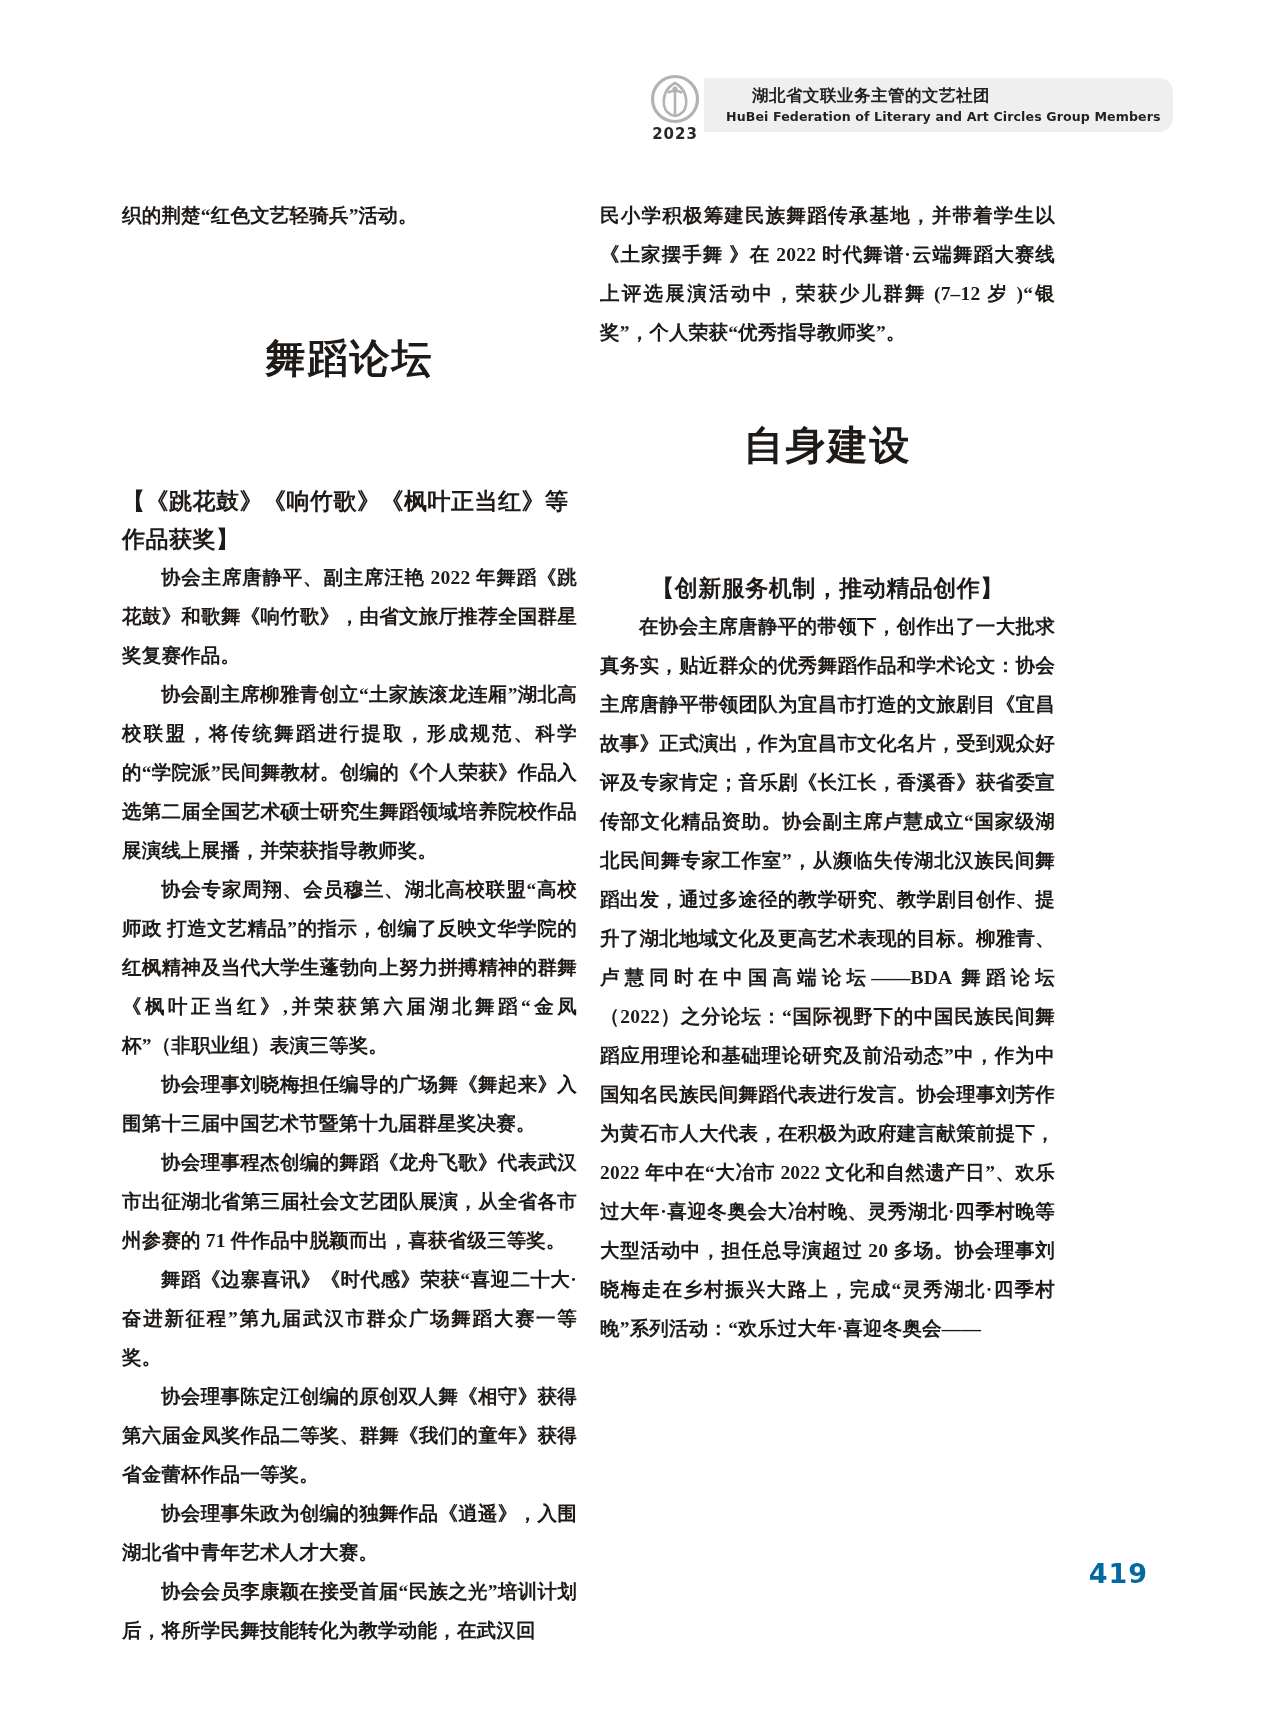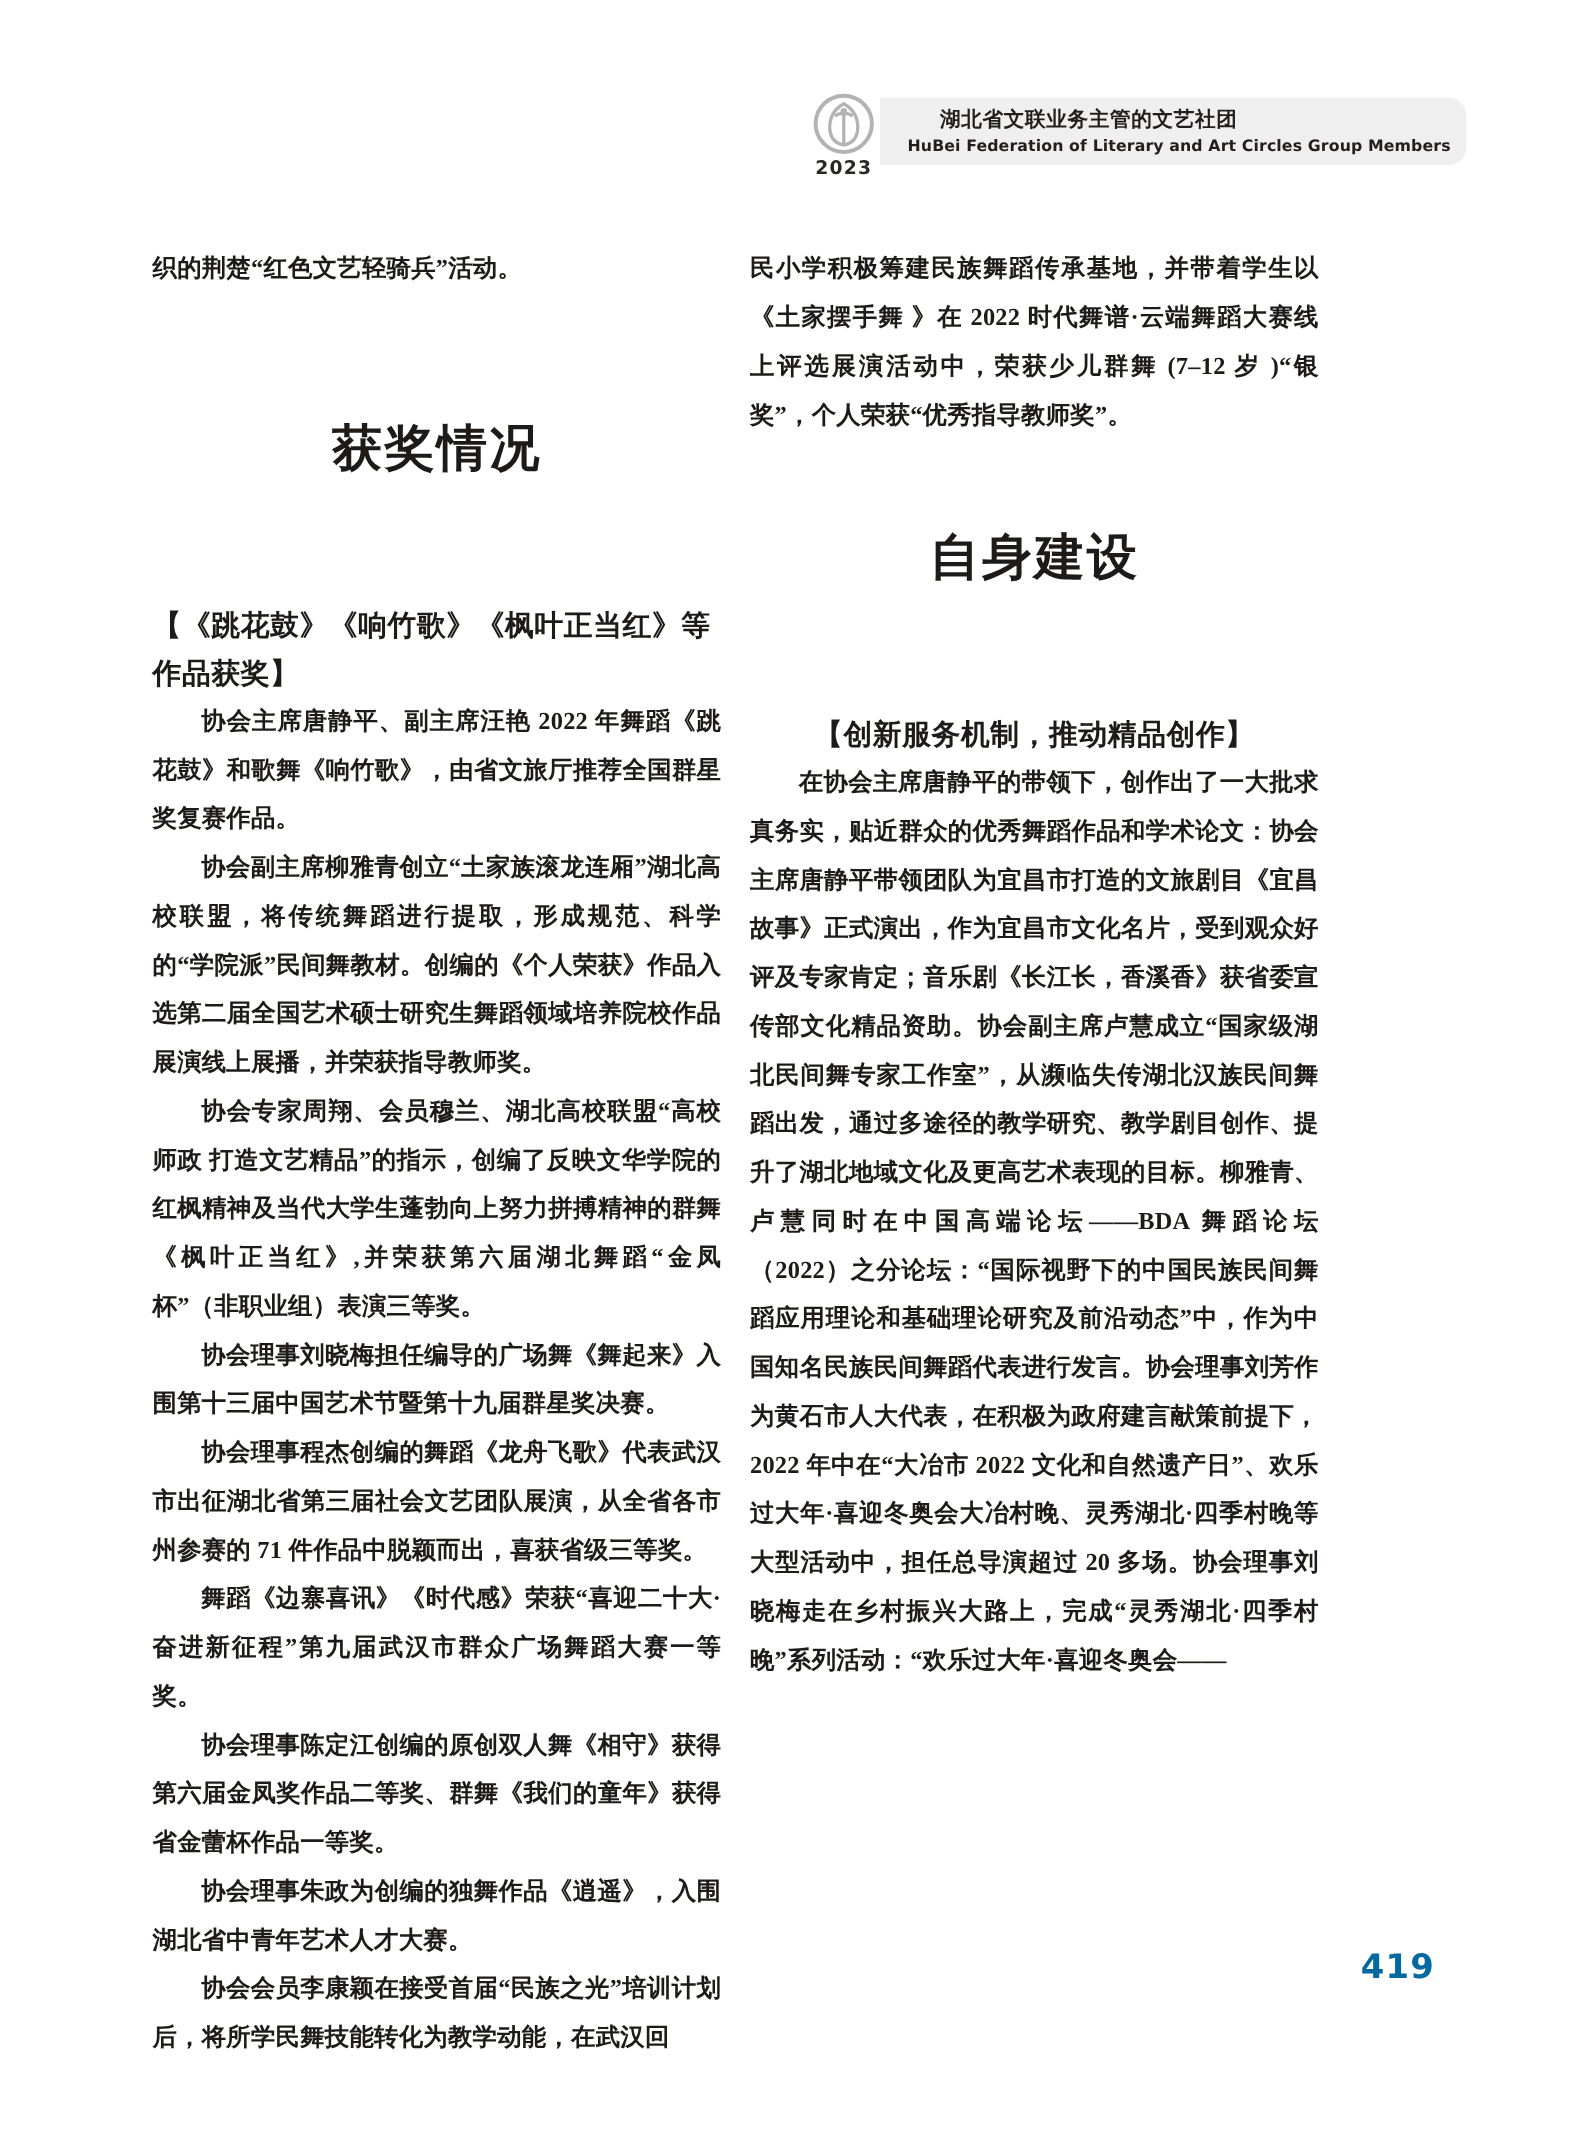--- a/index.html
+++ b/index.html
@@ -166,21 +166,21 @@
     <div class="rh-en">HuBei Federation of Literary and Art Circles Group Members</div>
   </div>
 </div>
 
 <div class="page-body">
 
   <div class="col col-left">
     <p class="body-text">织的荆楚“红色文艺轻骑兵”活动。</p>
 
     <div class="sp-xl"></div>
-    <h2 class="section-title">获奖情况</h2>
+    <h2 class="section-title">舞蹈论坛</h2>
     <div class="sp-xl"></div>
 
     <h3 class="sub-title">【《跳花鼓》《响竹歌》《枫叶正当红》等作品获奖】</h3>
 
     <p class="body-text indent">协会主席唐静平、副主席汪艳 2022 年舞蹈《跳花鼓》和歌舞《响竹歌》，由省文旅厅推荐全国群星奖复赛作品。</p>
     <p class="body-text indent">协会副主席柳雅青创立“土家族滚龙连厢”湖北高校联盟，将传统舞蹈进行提取，形成规范、科学的“学院派”民间舞教材。创编的《个人荣获》作品入选第二届全国艺术硕士研究生舞蹈领域培养院校作品展演线上展播，并荣获指导教师奖。</p>
     <p class="body-text indent">协会专家周翔、会员穆兰、湖北高校联盟“高校师政 打造文艺精品”的指示，创编了反映文华学院的红枫精神及当代大学生蓬勃向上努力拼搏精神的群舞《枫叶正当红》,并荣获第六届湖北舞蹈“金凤杯”（非职业组）表演三等奖。</p>
     <p class="body-text indent">协会理事刘晓梅担任编导的广场舞《舞起来》入围第十三届中国艺术节暨第十九届群星奖决赛。</p>
     <p class="body-text indent">协会理事程杰创编的舞蹈《龙舟飞歌》代表武汉市出征湖北省第三届社会文艺团队展演，从全省各市州参赛的 71 件作品中脱颖而出，喜获省级三等奖。</p>
     <p class="body-text indent">舞蹈《边寨喜讯》《时代感》荣获“喜迎二十大·奋进新征程”第九届武汉市群众广场舞蹈大赛一等奖。</p>

